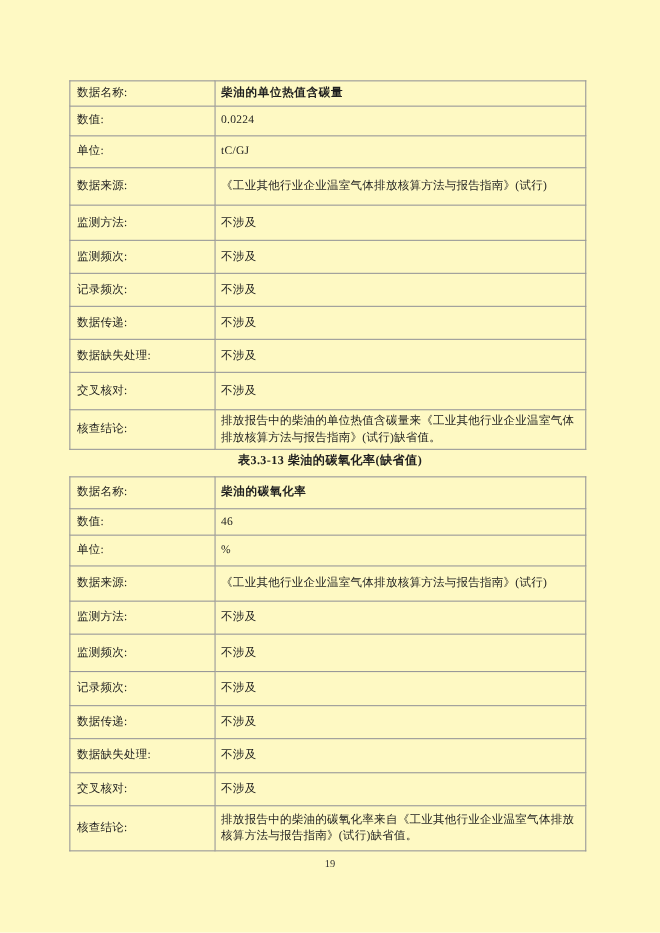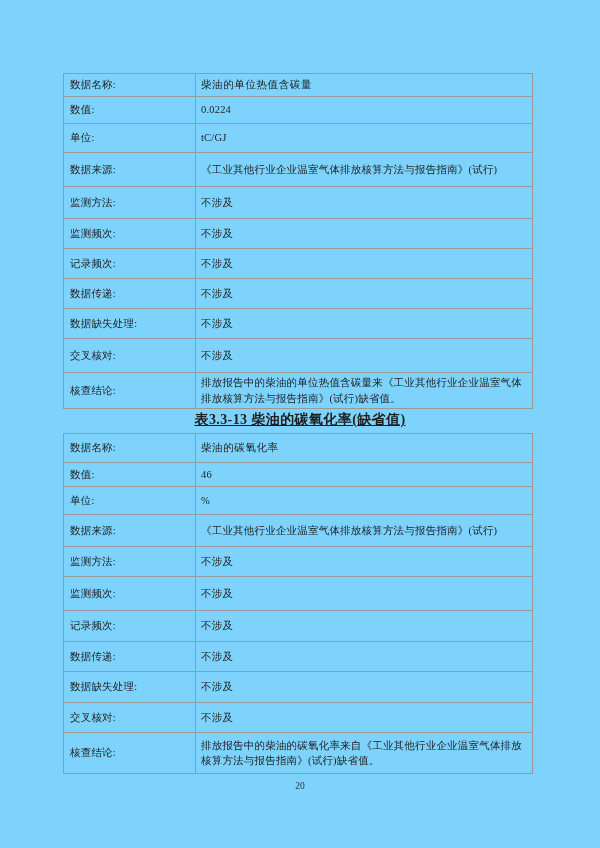--- a/index.html
+++ b/index.html
@@ -4,21 +4,21 @@
 <style>
   html, body {
     margin: 0;
     padding: 0;
     background: #ffffff;
   }
   .page {
     position: relative;
     width: 600px;
     height: 848px;
-    background: #7dd3fc;
+    background: #fef9c3;
     font-family: "Liberation Serif", "DejaVu Serif", serif;
     color: #1f1f1f;
     overflow: hidden;
   }
   table.kv {
     position: absolute;
     left: 63px;
     width: 469px;
     border-collapse: collapse;
     table-layout: fixed;
@@ -27,33 +27,32 @@
   table.kv col.c-label { width: 132px; }
   table.kv col.c-value { width: 337px; }
   table.kv td {
     border: 1px solid #999999;
     vertical-align: middle;
     padding: 1px 4px 1px 6px;
     line-height: 1.45;
     letter-spacing: 0.2px;
   }
   table.kv td.val { padding-left: 5px; }
-  table.kv tr.first td.val { font-weight: normal; letter-spacing: 0.6px; }
+  table.kv tr.first td.val { font-weight: bold; letter-spacing: 0.6px; }
   #table1 { top: 73px; }
   #table2 { top: 433px; }
   .caption {
     position: absolute;
     top: 411px;
     left: 0;
     width: 600px;
     text-align: center;
-    font-size: 14px;
+    font-size: 11px;
     font-weight: bold;
     letter-spacing: 0.4px;
-    text-decoration: underline;
   }
   .page-number {
     position: absolute;
     top: 781px;
     left: 0;
     width: 600px;
     text-align: center;
     font-size: 9.5px;
     color: #333333;
   }
@@ -164,15 +163,15 @@
         <td class="lbl">交叉核对:</td>
         <td class="val">不涉及</td>
       </tr>
       <tr style="height:41px">
         <td class="lbl">核查结论:</td>
         <td class="val">排放报告中的柴油的碳氧化率来自《工业其他行业企业温室气体排放核算方法与报告指南》(试行)缺省值。</td>
       </tr>
     </tbody>
   </table>
 
-  <div class="page-number">20</div>
+  <div class="page-number">19</div>
 
 </div>
 
 </body></html>

